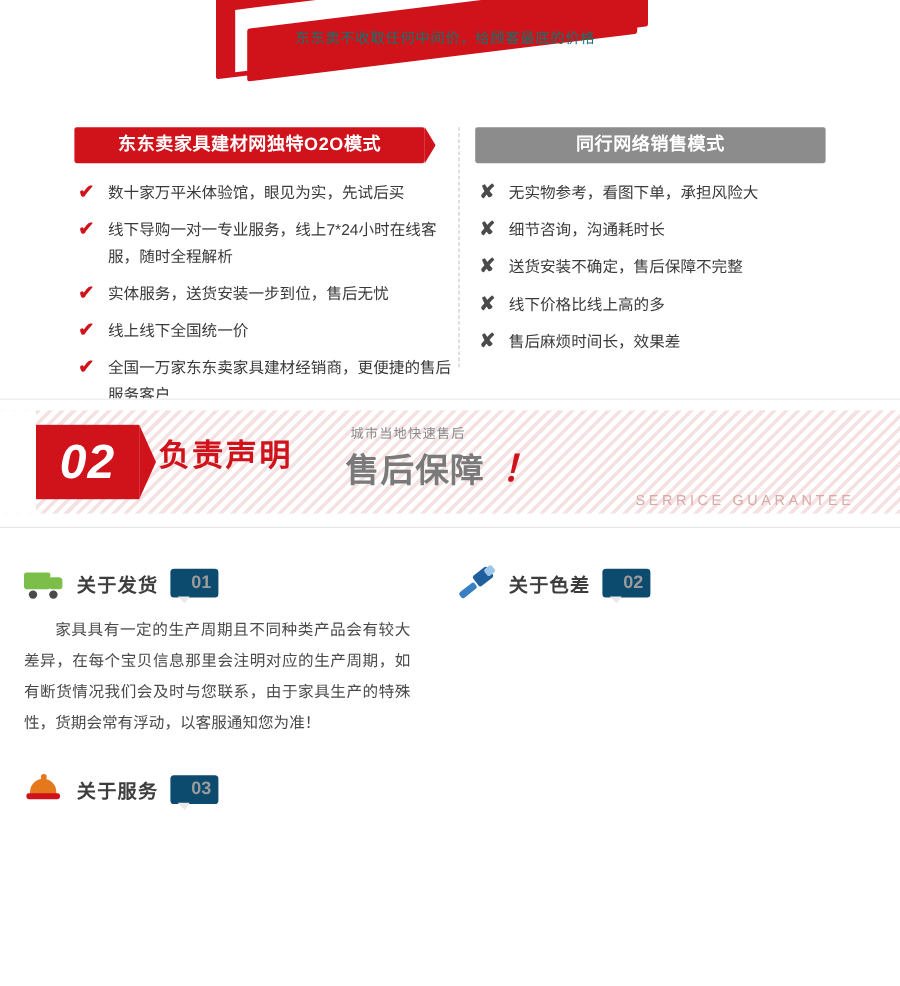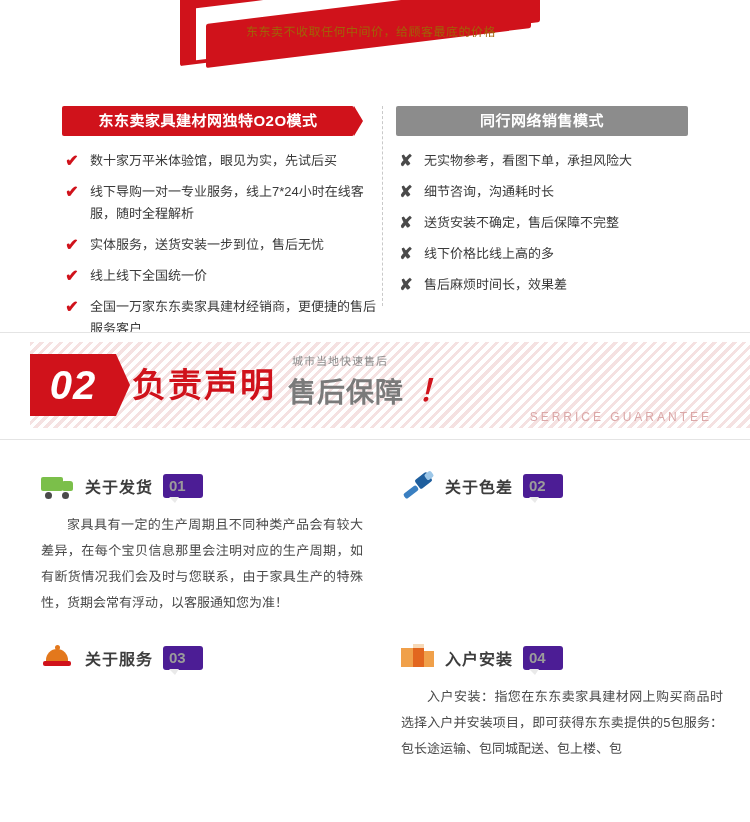--- a/index.html
+++ b/index.html
@@ -78,21 +78,21 @@
     height: 44px;
     background: #d0121b;
     transform: skewY(-7deg);
     border-radius: 2px 2px 2px 2px;
   }
   .banner-text {
     position: absolute;
     left: 246px;
     top: 22px;
     font-size: 12px;
-    color: #a16207;
+    color: #0f766e;
     letter-spacing: 0.5px;
     white-space: nowrap;
     z-index: 5;
   }
 
   
   .compare-wrap {
     position: relative;
     width: 636px;
     height: 260px;
@@ -230,21 +230,21 @@
     right: -14px;
     top: 0;
     border-top: 31px solid transparent;
     border-bottom: 31px solid transparent;
     border-left: 14px solid #d0121b;
   }
   .sec-title {
     position: absolute;
     left: 132px;
     top: 26px;
-    font-size: 34px;
+    font-size: 26px;
     font-weight: bold;
     color: #d0121b;
     letter-spacing: 2px;
     font-family: "DejaVu Sans", "Liberation Sans", sans-serif;
   }
   .sec-sub-small {
     position: absolute;
     left: 292px;
     top: 20px;
     font-size: 11px;
@@ -282,21 +282,21 @@
   .grid-wrap {
     position: relative;
     width: 750px;
     padding: 26px 0 0 0;
     box-sizing: border-box;
   }
   .grid {
     display: grid;
     grid-template-columns: 330px 330px;
     column-gap: 30px;
-    padding-left: 41px;
+    padding-left: 20px;
     box-sizing: border-box;
   }
   .grid-cell {
     position: relative;
     padding-bottom: 22px;
   }
   .cell-head {
     display: flex;
     align-items: center;
     height: 40px;
@@ -315,25 +315,25 @@
     color: #3d3d3d;
     letter-spacing: 1px;
     margin-right: 10px;
   }
   .cell-badge {
     position: relative;
     min-width: 28px;
     height: 24px;
     line-height: 24px;
     padding: 0 6px;
-    background: #4c1d95;
+    background: #0c4a6e;
     color: #9b9b9b;
     font-size: 15px;
     font-weight: bold;
-    text-align: left;
+    text-align: right;
     border-radius: 3px;
   }
   .cell-badge::after {
     content: "";
     position: absolute;
     left: 6px;
     bottom: -5px;
     width: 0;
     height: 0;
     border-left: 6px solid transparent;
@@ -523,28 +523,15 @@
         <span class="cell-icon icon-service">
           <span class="knob"></span>
             <span class="bell"></span>
             <span class="base"></span>
         </span>
         <span class="cell-title">关于服务</span>
         <span class="cell-badge">03</span>
       </div>
     </div>
 
-    <div class="grid-cell">
-      <div class="cell-head">
-        <span class="cell-icon icon-box">
-          <span class="b1"></span>
-            <span class="b2"></span>
-            <span class="b3"></span>
-            <span class="tape"></span>
-        </span>
-        <span class="cell-title">入户安装</span>
-        <span class="cell-badge">04</span>
-      </div>
-      <div class="cell-body">入户安装：指您在东东卖家具建材网上购买商品时选择入户并安装项目，即可获得东东卖提供的5包服务：包长途运输、包同城配送、包上楼、包</div>
-    </div>
 
   </div>
 </div>
 
 </body></html>

